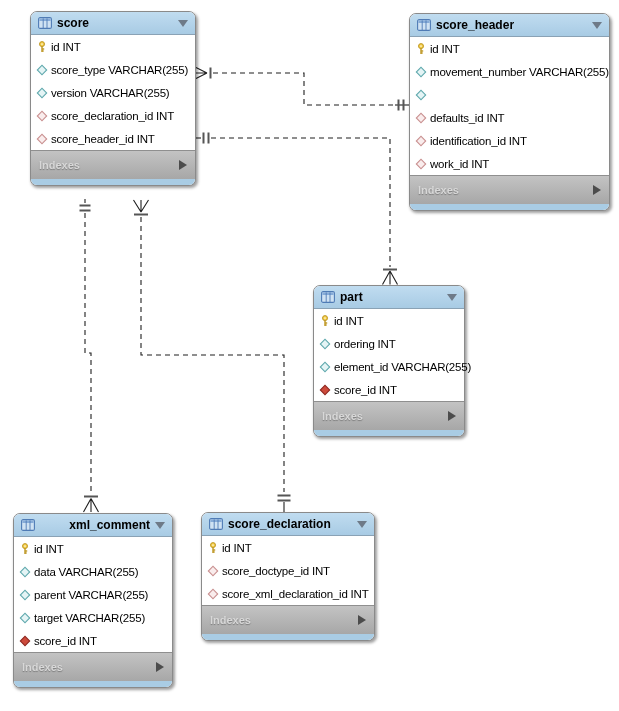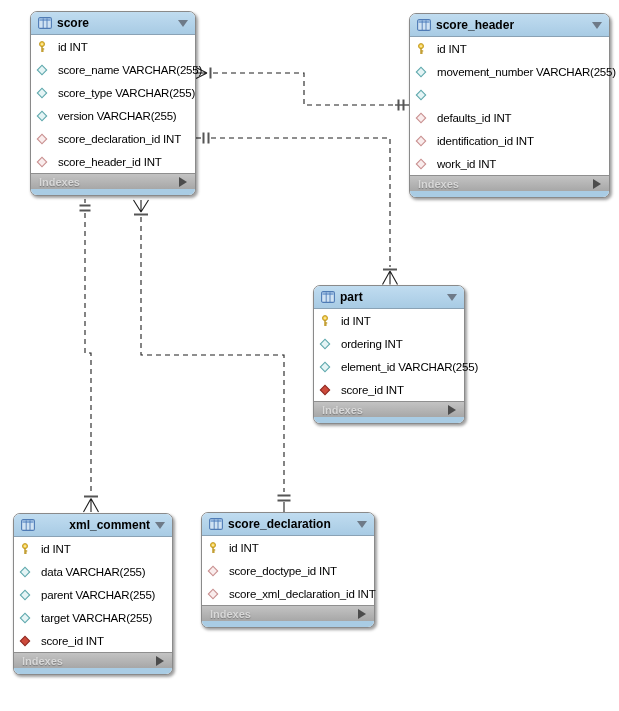--- a/index.html
+++ b/index.html
@@ -25,26 +25,26 @@
     padding:0 7px;border-bottom:1px solid #8aa2b5;border-radius:6px 6px 0 0;
     background:linear-gradient(#c0dcf0,#a8cbe4);
   }
   .ttitle{font-size:12px;font-weight:bold;color:#000;flex:1 1 auto;
     white-space:nowrap;overflow:hidden;}
   .tcollapse{width:0;height:0;border-left:5px solid transparent;
     border-right:5px solid transparent;border-top:7px solid #6e7a88;cursor:pointer;}
   .ticon{display:inline-flex;width:14px;height:12px;flex:0 0 auto;}
 
   .tbody{background:#ffffff;}
-  .trow{height:23px;box-sizing:border-box;display:flex;align-items:center;gap:10px;
+  .trow{height:23px;box-sizing:border-box;display:flex;align-items:center;gap:3px;
     padding:0 5px;font-size:11.5px;letter-spacing:-0.2px;color:#000;white-space:nowrap;}
   .cicon{display:inline-flex;width:12px;height:12px;flex:0 0 auto;align-items:center;justify-content:center;}
 
   .tfoot{
-    height:16px;box-sizing:border-box;display:flex;align-items:center;
+    height:29px;box-sizing:border-box;display:flex;align-items:center;
     padding:0 8px;border-top:1px solid #8f8f8f;
     background:linear-gradient(#c3c3c3,#a7a7a7);
   }
   .findexes{font-size:11px;font-weight:bold;color:#d8d8d8;
     text-shadow:0 1px 1px rgba(90,90,90,0.6);}
   .farrow{margin-left:auto;width:0;height:0;border-top:5px solid transparent;
     border-bottom:5px solid transparent;border-left:8px solid #4c4c4c;}
   .tstrip{height:6px;background:#a9cce4;border-radius:0 0 6px 6px;}
 </style>
 </head>
@@ -109,28 +109,20 @@
             </svg>
           </span>
           <span>id INT</span>
         </div>
         <div class="trow">
           <span class="cicon">
             <svg width="12" height="12" viewBox="0 0 12 12">
               <rect x="2.7" y="2.7" width="6.6" height="6.6" transform="rotate(45 6 6)" fill="#e4f4f5" stroke="#5fa8ad" stroke-width="1.1"></rect>
             </svg>
           </span>
-          <span>score_name VARCHAR(255)</span>
-        </div>
-        <div class="trow">
-          <span class="cicon">
-            <svg width="12" height="12" viewBox="0 0 12 12">
-              <rect x="2.7" y="2.7" width="6.6" height="6.6" transform="rotate(45 6 6)" fill="#e4f4f5" stroke="#5fa8ad" stroke-width="1.1"></rect>
-            </svg>
-          </span>
           <span>score_type VARCHAR(255)</span>
         </div>
         <div class="trow">
           <span class="cicon">
             <svg width="12" height="12" viewBox="0 0 12 12">
               <rect x="2.7" y="2.7" width="6.6" height="6.6" transform="rotate(45 6 6)" fill="#e4f4f5" stroke="#5fa8ad" stroke-width="1.1"></rect>
             </svg>
           </span>
           <span>version VARCHAR(255)</span>
         </div>

